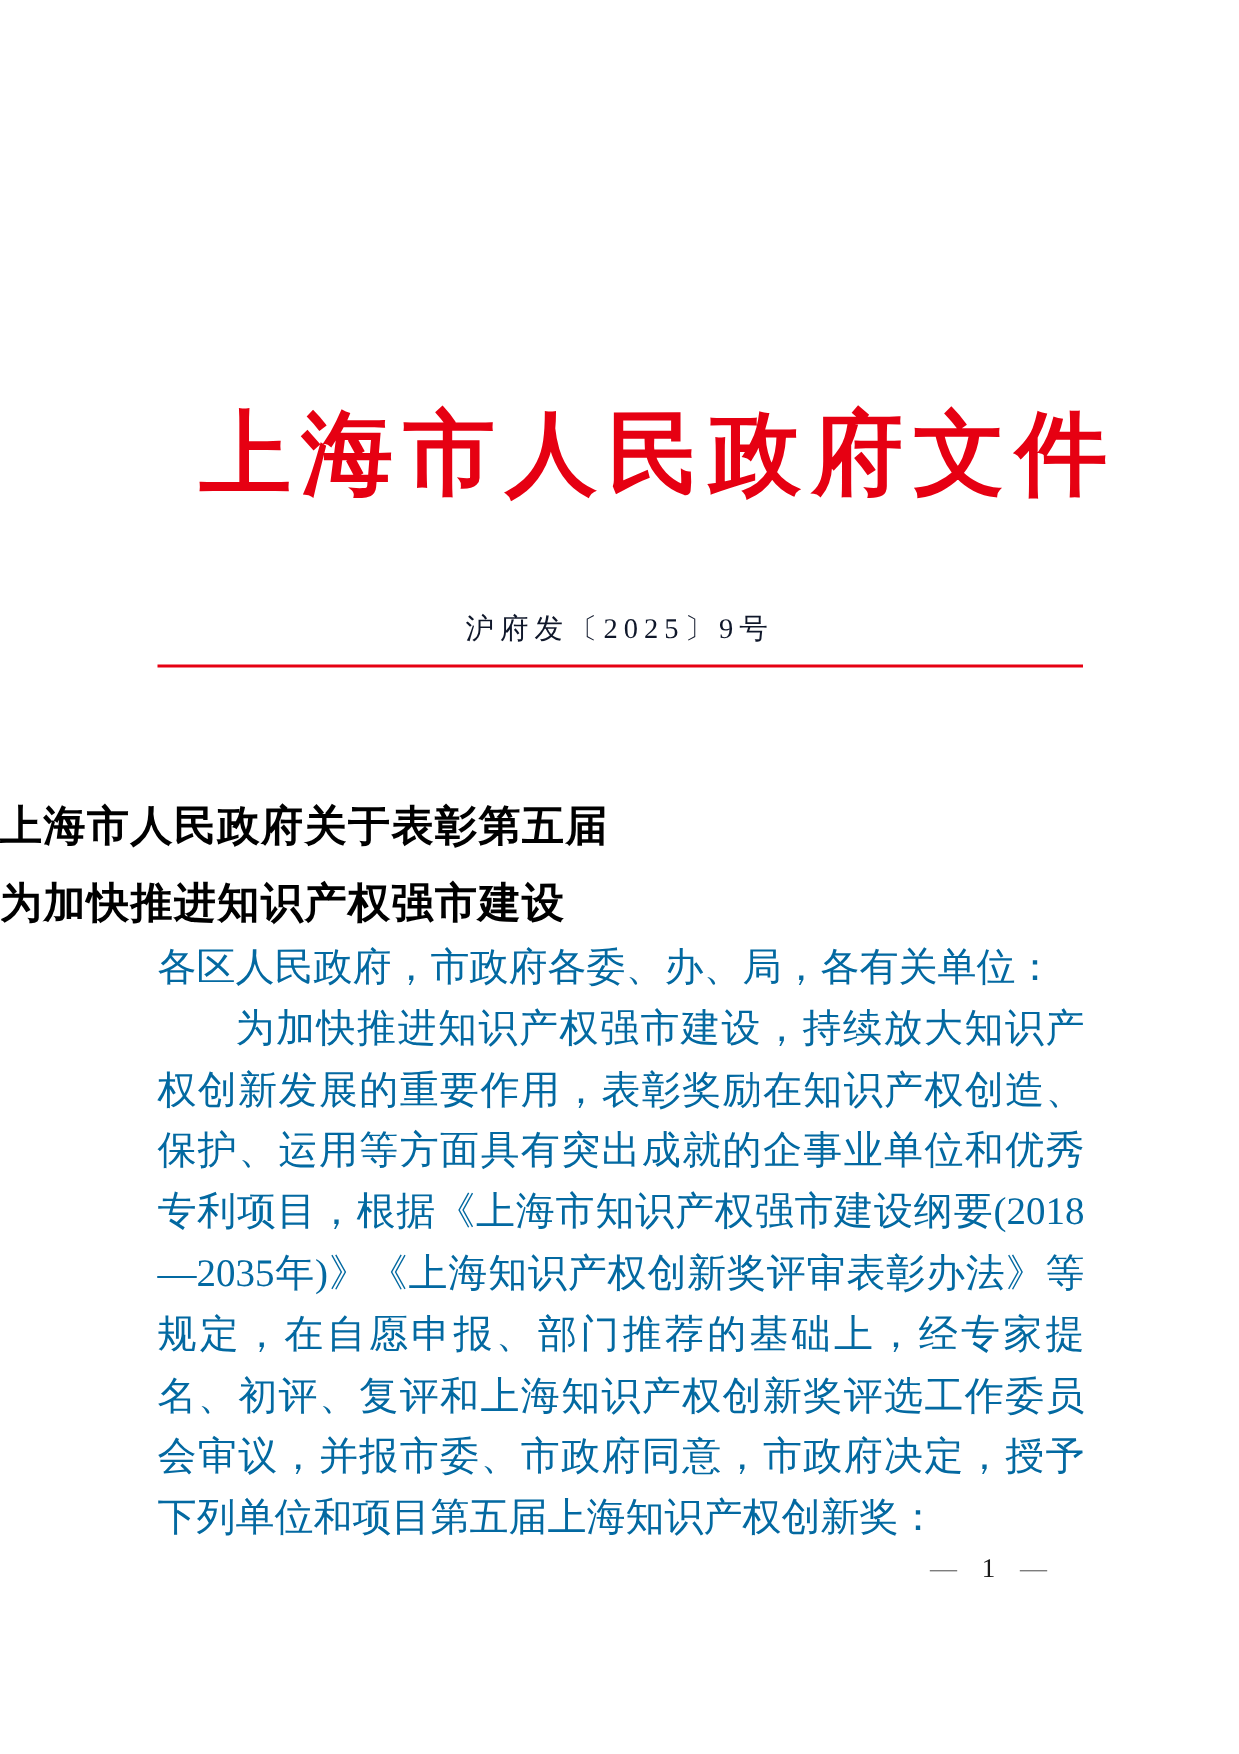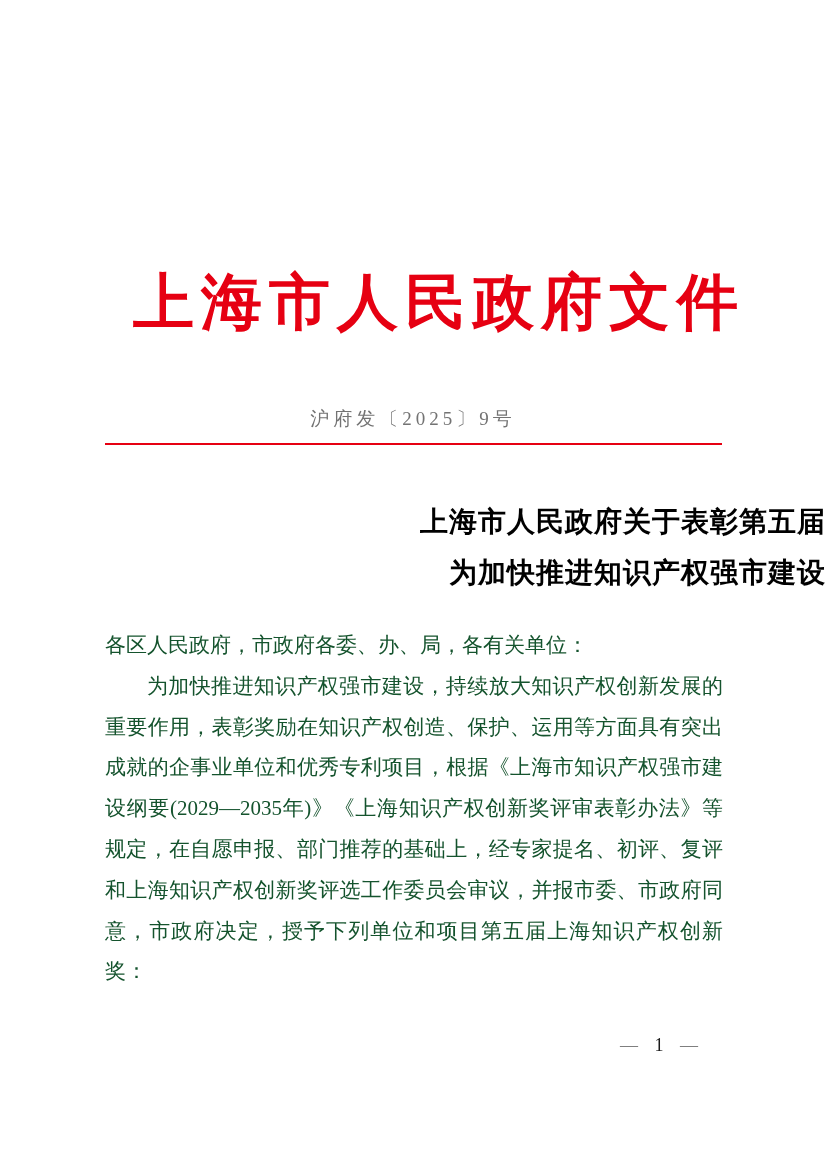--- a/index.html
+++ b/index.html
@@ -32,55 +32,55 @@
   }
   .doc-number {
     position: absolute;
     top: 406px;
     left: 0;
     width: 100%;
     text-align: center;
     font-size: 19px;
     font-weight: 400;
     letter-spacing: 4px;
-    color: #737373;
+    color: #0f172a;
     white-space: nowrap;
   }
   .red-rule {
     position: absolute;
     top: 443px;
     left: 105px;
     width: 617px;
     height: 2px;
     border: none;
     margin: 0;
     padding: 0;
   }
   .doc-title {
     position: absolute;
-    top: 496px;
+    top: 526px;
     left: 0;
     width: 100%;
-    text-align: right;
+    text-align: left;
     font-size: 28px;
     font-weight: 700;
     line-height: 51px;
     color: #000000;
     letter-spacing: 1px;
   }
   .doc-body {
     position: absolute;
     top: 625px;
     left: 105px;
     width: 618px;
-    font-size: 21px;
+    font-size: 26px;
     line-height: 40.8px;
     text-align: justify;
     text-justify: inter-ideograph;
-    color: #14532d;
+    color: #0369a1;
   }
   .doc-body p {
     margin: 0;
     padding: 0;
   }
   .para-indent {
     text-indent: 2em;
   }
   .page-number {
     position: absolute;
@@ -111,21 +111,21 @@
 
   <hr class="red-rule" style="background-color: rgb(230, 0, 18);">
 
   <div class="doc-title">
     <div>上海市人民政府关于表彰第五届</div>
     <div>为加快推进知识产权强市建设</div>
   </div>
 
   <div class="doc-body">
     <p class="salutation">各区人民政府，市政府各委、办、局，各有关单位：</p>
-    <p class="para-indent">为加快推进知识产权强市建设，持续放大知识产权创新发展的重要作用，表彰奖励在知识产权创造、保护、运用等方面具有突出成就的企事业单位和优秀专利项目，根据《上海市知识产权强市建设纲要(2029—2035年)》《上海知识产权创新奖评审表彰办法》等规定，在自愿申报、部门推荐的基础上，经专家提名、初评、复评和上海知识产权创新奖评选工作委员会审议，并报市委、市政府同意，市政府决定，授予下列单位和项目第五届上海知识产权创新奖：</p>
+    <p class="para-indent">为加快推进知识产权强市建设，持续放大知识产权创新发展的重要作用，表彰奖励在知识产权创造、保护、运用等方面具有突出成就的企事业单位和优秀专利项目，根据《上海市知识产权强市建设纲要(2018—2035年)》《上海知识产权创新奖评审表彰办法》等规定，在自愿申报、部门推荐的基础上，经专家提名、初评、复评和上海知识产权创新奖评选工作委员会审议，并报市委、市政府同意，市政府决定，授予下列单位和项目第五届上海知识产权创新奖：</p>
   </div>
 
   <div class="page-number">
     <span class="dash">—</span>
     <span class="num">1</span>
     <span class="dash">—</span>
   </div>
 
 </div>
 

